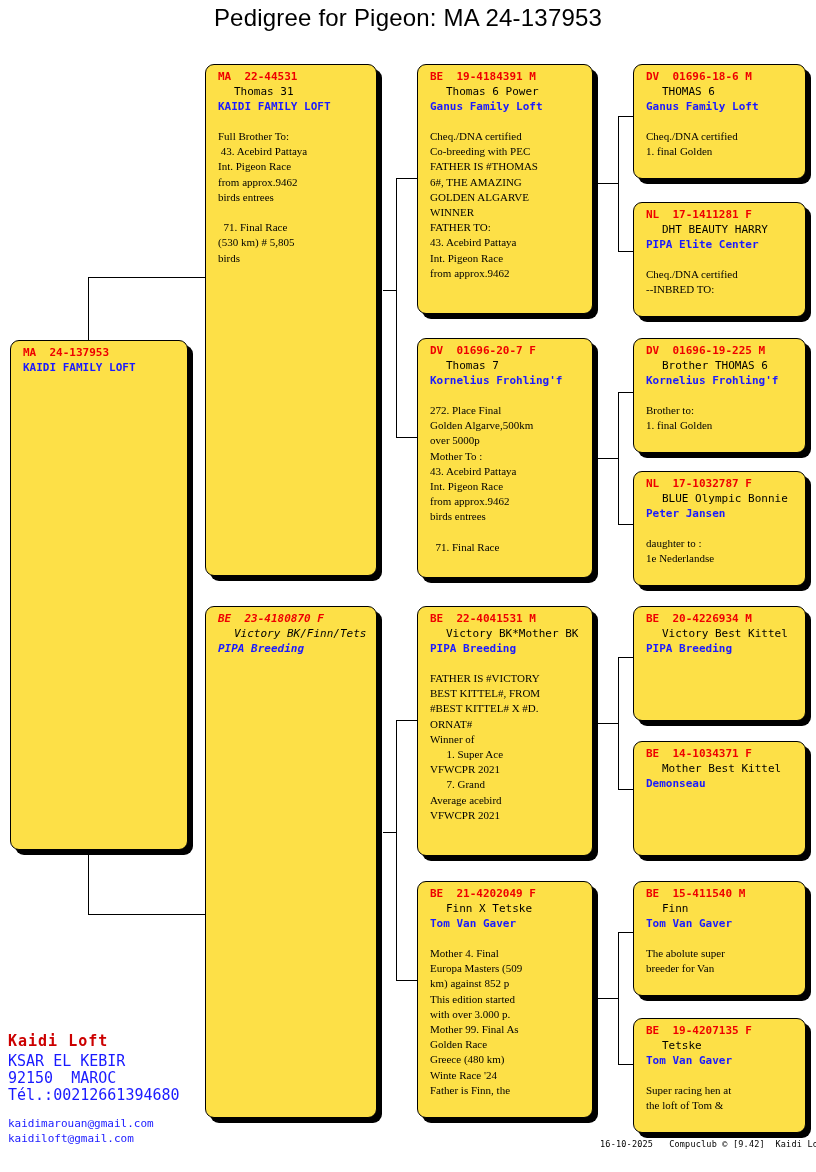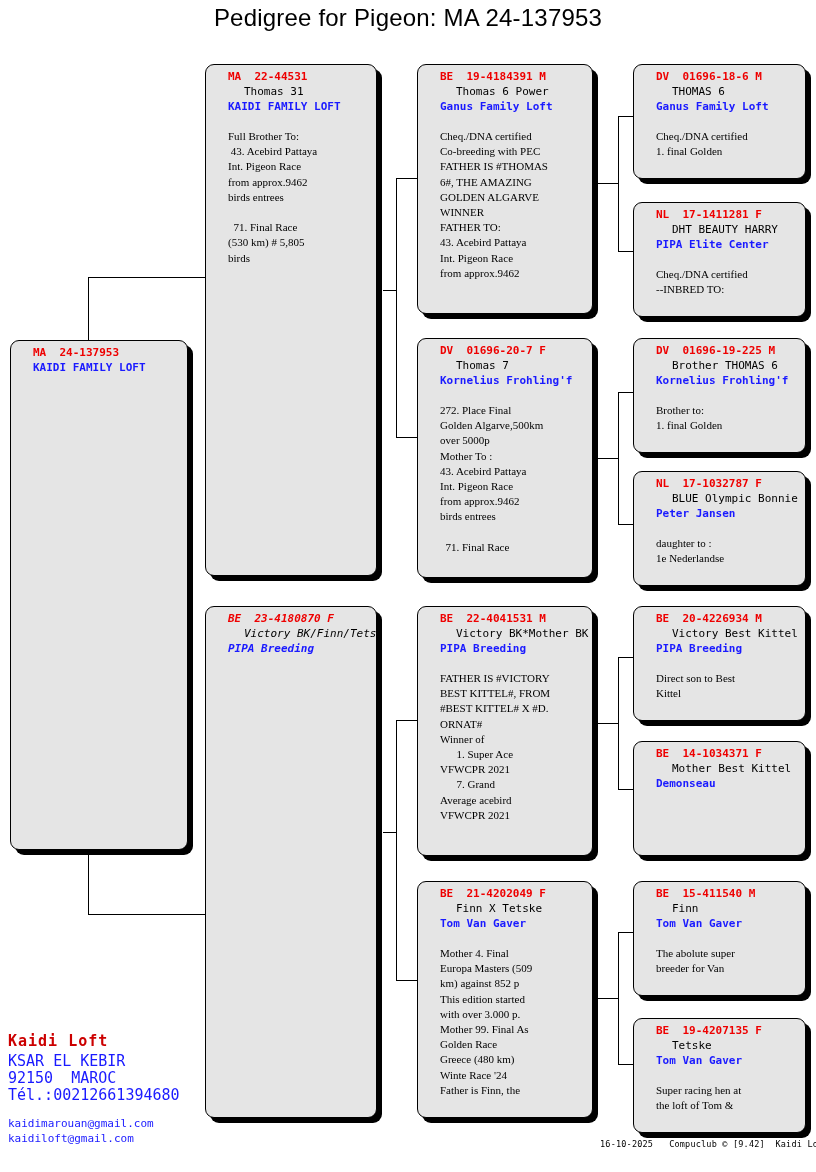--- a/index.html
+++ b/index.html
@@ -12,24 +12,24 @@
   
   .title{
     position:absolute;left:0;top:4px;width:816px;text-align:center;
     font-family:"Liberation Sans","DejaVu Sans",sans-serif;
     font-size:24px;color:#000;letter-spacing:0.2px;
   }
 
   
   .box{
     position:absolute;box-sizing:border-box;
-    background:#e5e5e5;border:1px solid #000;
+    background:#fde047;border:1px solid #000;
     border-radius:9px 9px 9px 9px;
     box-shadow:5px 5px 0 0 #000;
-    padding:4px 6px 3px 22px;
+    padding:4px 6px 3px 12px;
     overflow:hidden;
   }
   .box .ring{
     color:#ee0000;font-weight:bold;font-size:11px;line-height:15px;
     white-space:pre;
   }
   .box .name{
     color:#000000;font-size:11px;line-height:15px;white-space:pre;margin-left:16px;
   }
   .box .loft{
@@ -228,22 +228,20 @@
     <div class="name">BLUE Olympic Bonnie</div>
     <div class="loft">Peter Jansen</div>
     <div class="notes">daughter to :
 1e Nederlandse</div>
   </div>
 
   <div class="box small" style="left:633px;top:606px;width:173px;height:115px;">
     <div class="ring">BE  20-4226934 M</div>
     <div class="name">Victory Best Kittel</div>
     <div class="loft">PIPA Breeding</div>
-    <div class="notes">Direct son to Best
-Kittel</div>
   </div>
 
   <div class="box small" style="left:633px;top:741px;width:173px;height:115px;">
     <div class="ring">BE  14-1034371 F</div>
     <div class="name">Mother Best Kittel</div>
     <div class="loft">Demonseau</div>
     <div class="notes"></div>
   </div>
 
   <div class="box small" style="left:633px;top:881px;width:173px;height:115px;">

